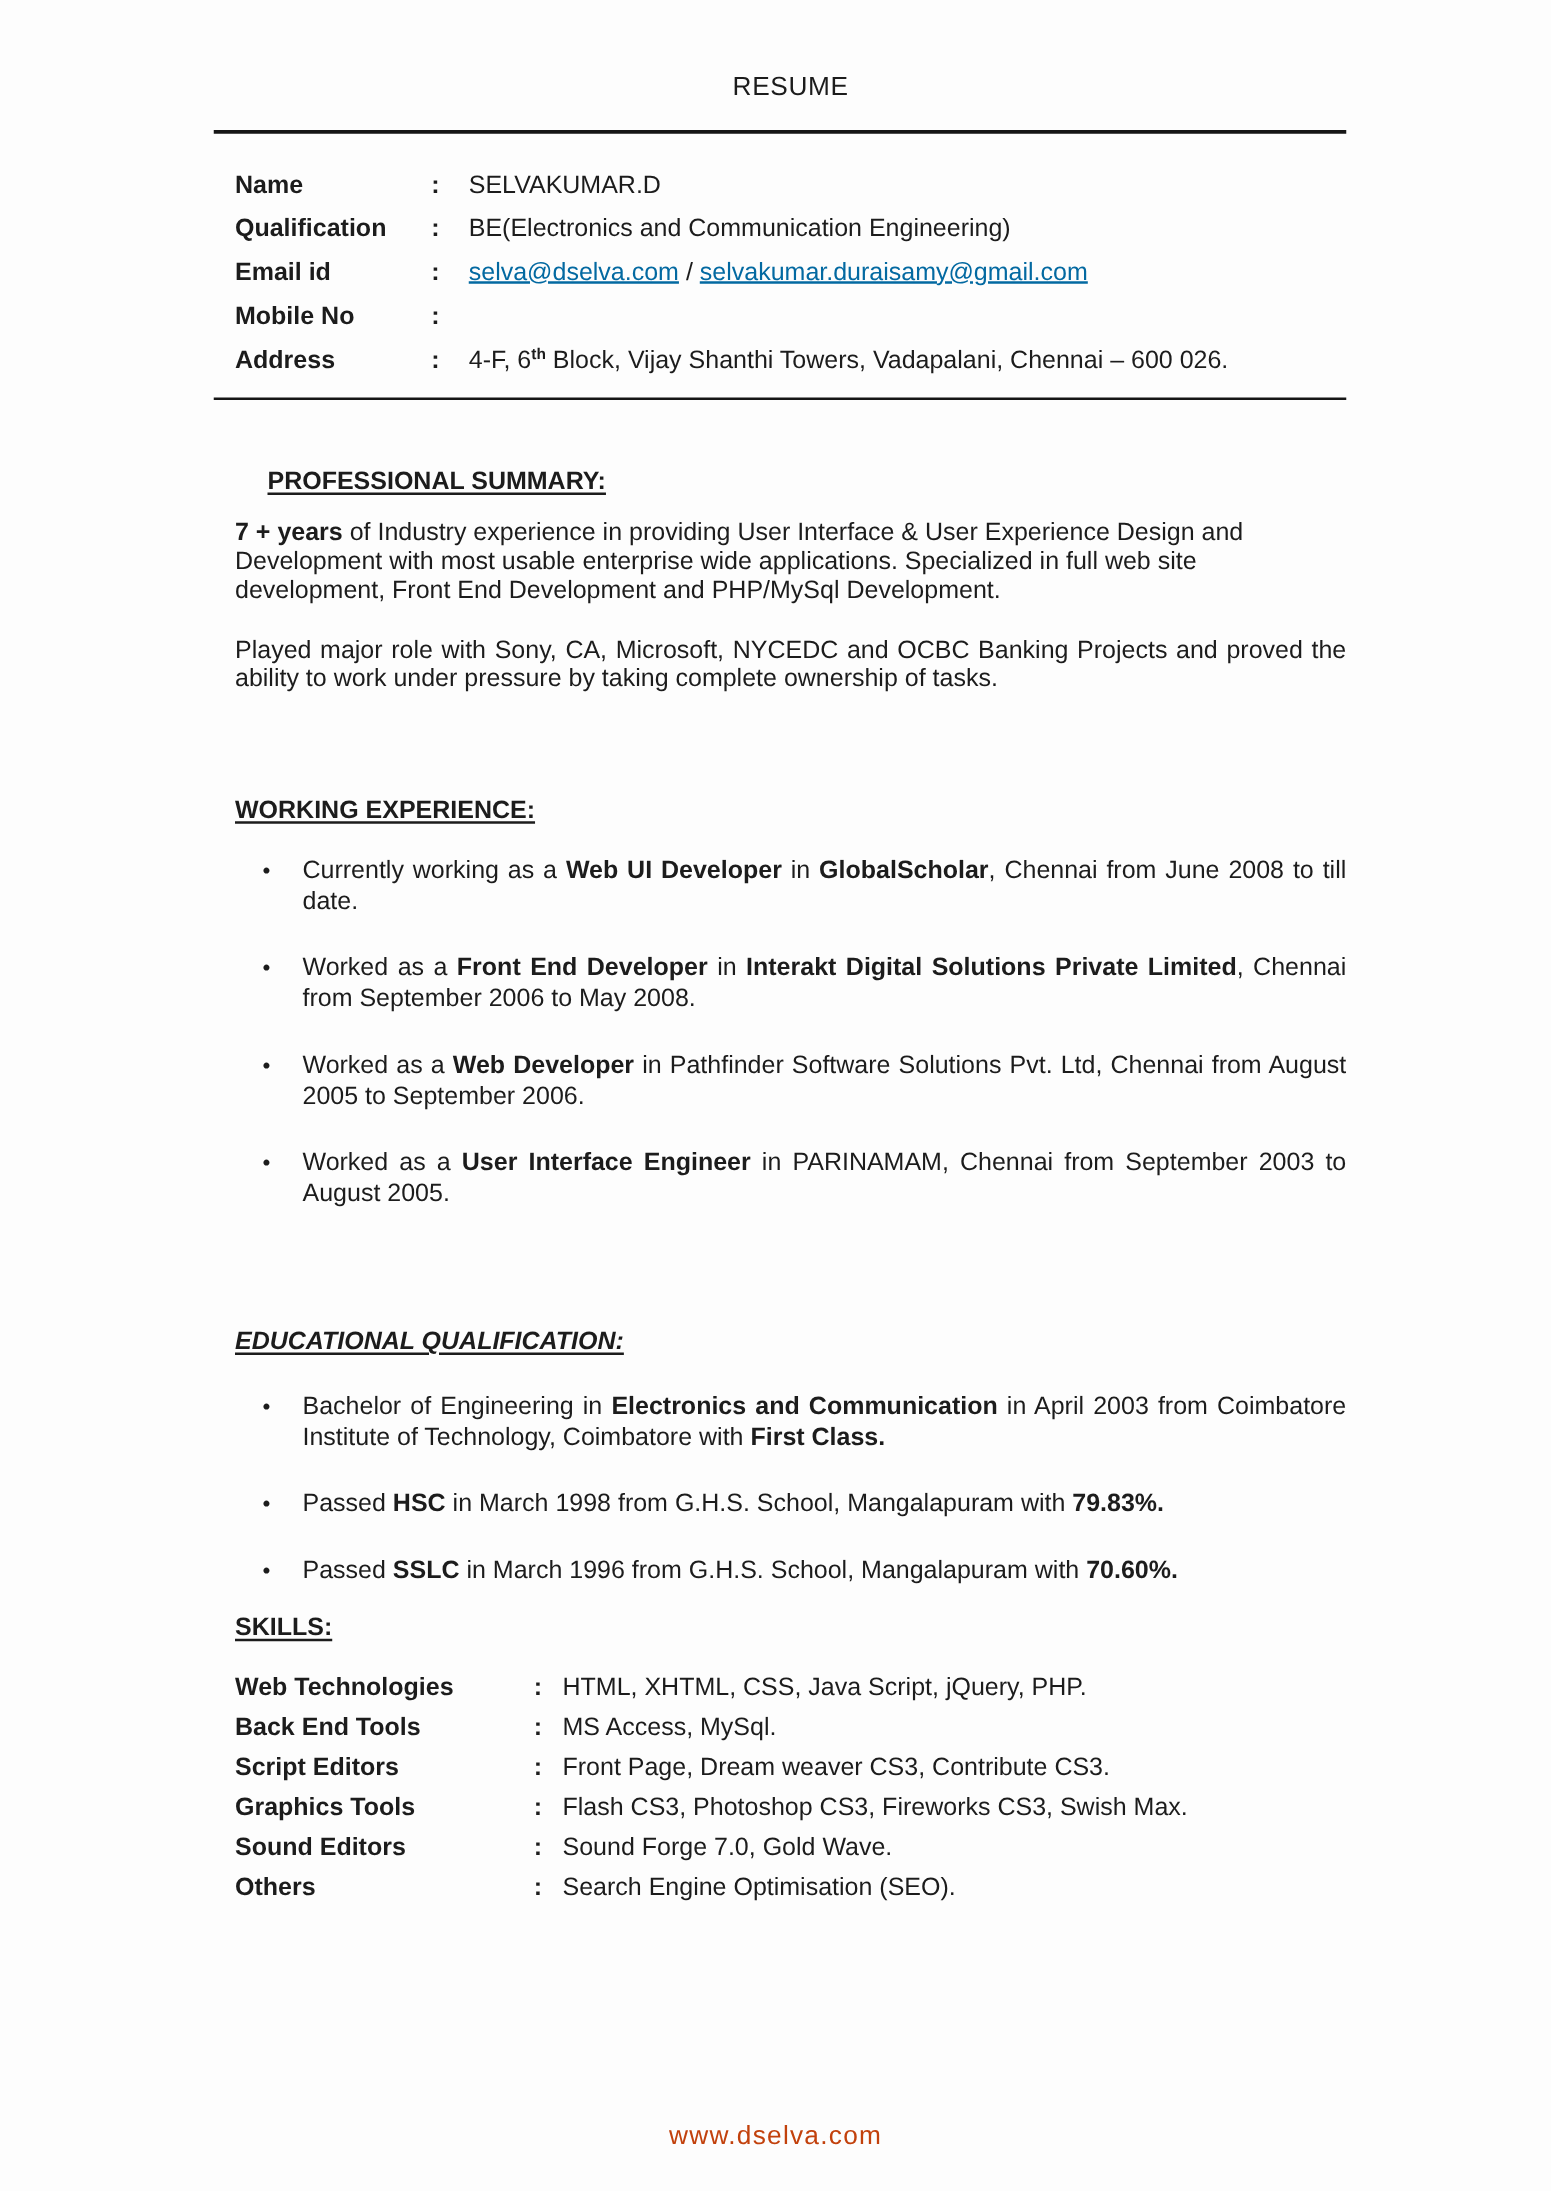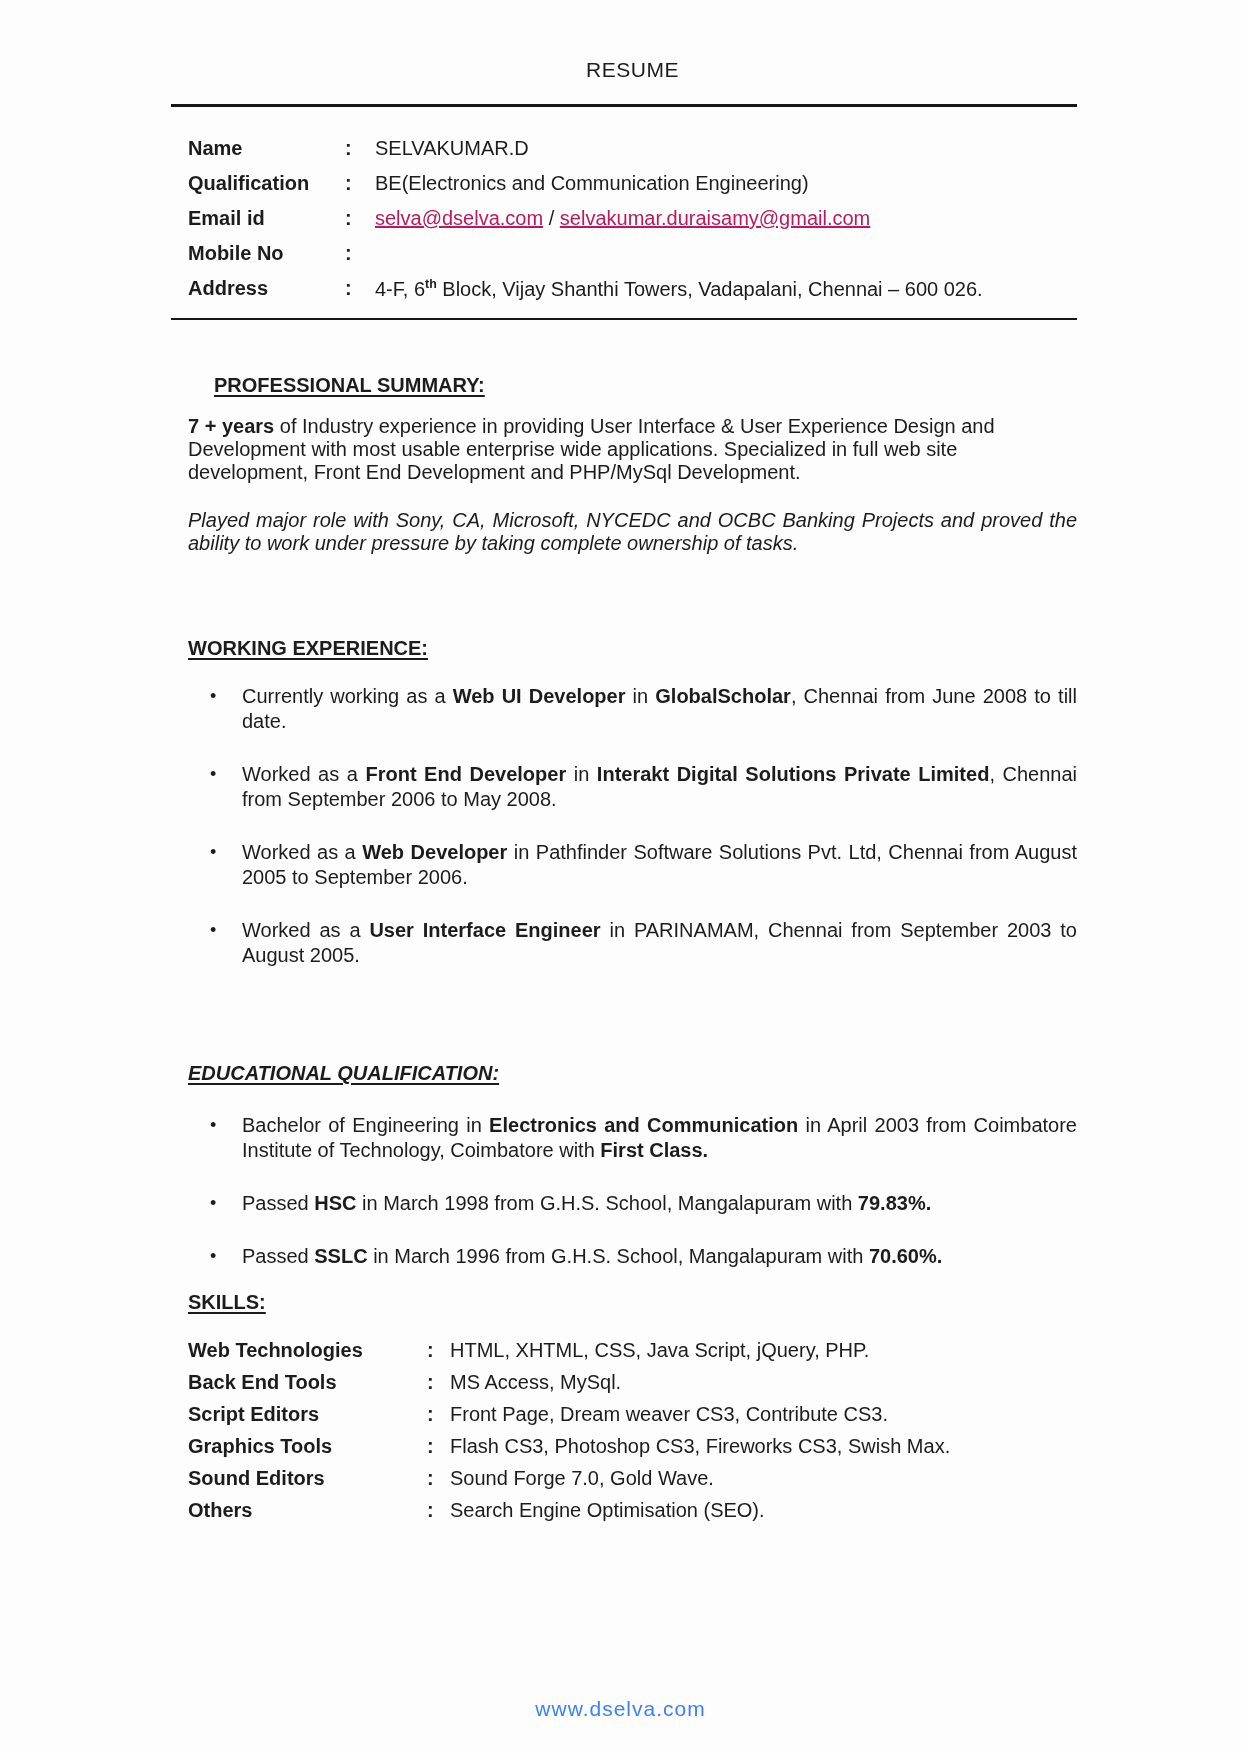--- a/index.html
+++ b/index.html
@@ -44,21 +44,21 @@
     text-underline-offset:3px;
   }
   .h-ps { margin-top:54px;margin-left:26px; }
   .h-we { margin-top:82px; }
   .h-eq { margin-top:94px;font-style:italic; }
   .h-sk { margin-top:22px; }
 
   .para { margin:0; line-height:23px; }
   .p1 { margin-top:18px; }
   .p2 { margin-top:30px; }
-  .p3 { margin-top:25px; text-align:justify;font-style:italic; }
+  .p3 { margin-top:25px; text-align:justify; }
 
   .blist { list-style:none; margin:24px 0 0 0; padding:0; }
   .blist.edu { margin-top:28px; }
   .blist li {
     position:relative;
     padding-left:54px;
     line-height:25px;
     text-align:justify;
   }
   .blist li + li { margin-top:28px; }
@@ -73,28 +73,28 @@
     display:grid;
     grid-template-columns:239px 23px 1fr;
     height:32px;
     align-items:center;
   }
   .skill-label { font-weight:bold; }
 
   .b { font-weight:bold; }
   .u { text-decoration:underline; }
   .sup { vertical-align:super; font-size:0.62em;font-weight:bold; }
-  a.link { color:#be185d; text-decoration:underline; cursor:pointer; }
+  a.link { color:#0369a1; text-decoration:underline; cursor:pointer; }
 
   .footer {
     position:absolute;
     left:0; top:1697px;
     width:100%;
     text-align:center;
-    color:#3b82f6;
+    color:#c2410c;
     font-size:21px;
     letter-spacing:1px;
   }
 </style>
 </head>
 <body>
 
 <div class="page">
   <div class="content">
 

